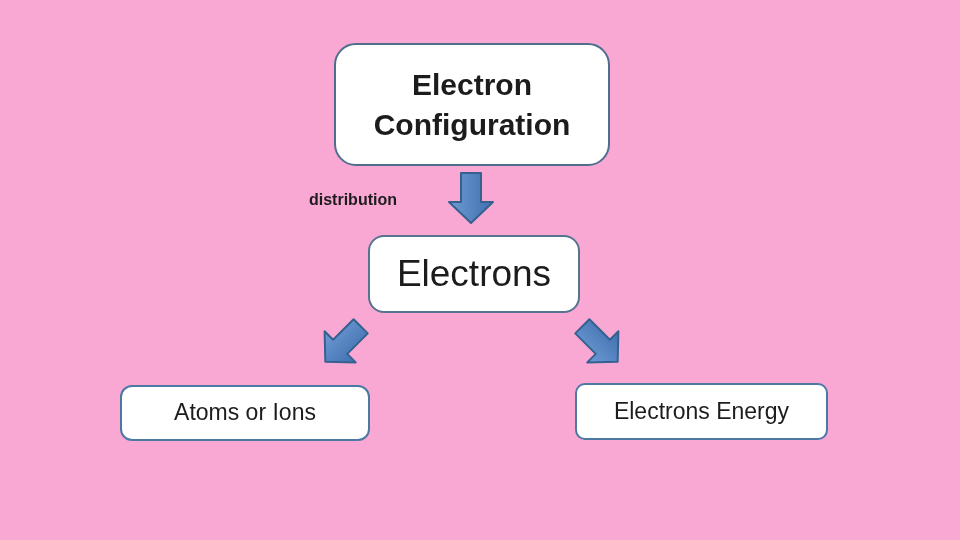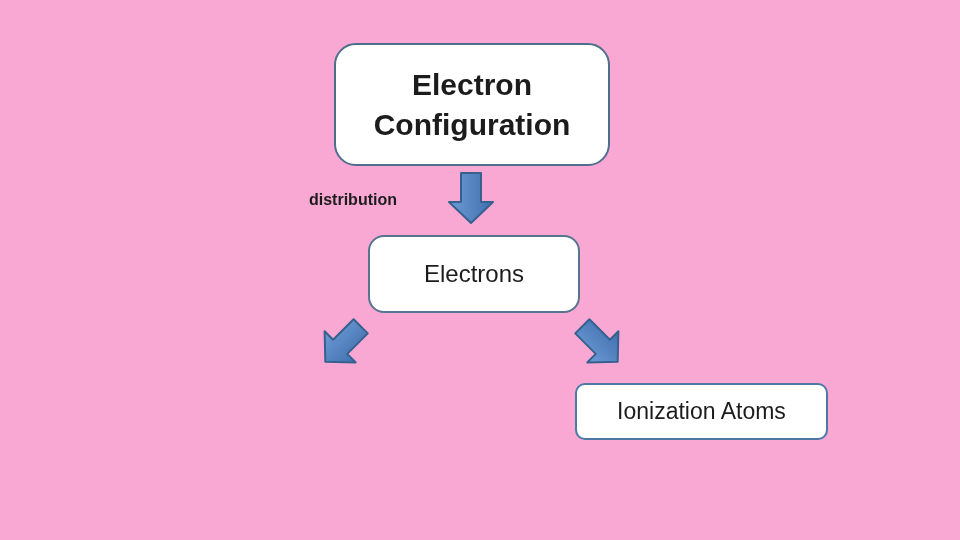--- a/index.html
+++ b/index.html
@@ -26,21 +26,21 @@
   .node-root {
     left: 334px; top: 43px; width: 276px; height: 123px;
     border: 2px solid #4e6e8c; border-radius: 22px;
   }
   .node-root .node-label { font-size: 30px; font-weight: bold; line-height: 40px; }
 
   .node-middle {
     left: 368px; top: 235px; width: 212px; height: 78px;
     border: 2px solid #56748f; border-radius: 16px;
   }
-  .node-middle .node-label { font-size: 24px; line-height: 1.1; }
+  .node-middle .node-label { font-size: 37px; line-height: 1.1; }
 
   .node-bottom-left {
     left: 120px; top: 385px; width: 250px; height: 56px;
     border: 2px solid #4b79a4; border-radius: 12px;
   }
   .node-bottom-right {
     left: 575px; top: 383px; width: 253px; height: 57px;
     border: 2px solid #4b79a4; border-radius: 10px;
   }
   .node-bottom-left .node-label,
@@ -98,18 +98,21 @@
   <svg class="arrow arrow-down-right" width="48" height="54" viewBox="0 0 48 54">
     <defs>
       <linearGradient id="g-right" x1="0" y1="0" x2="1" y2="0">
         <stop offset="0" stop-color="#6d9bd4"></stop>
         <stop offset="1" stop-color="#3f6fae"></stop>
       </linearGradient>
     </defs>
     <polygon points="14,2 34,2 34,31 46,31 24,52 2,31 14,31" fill="url(#g-right)" stroke-width="2" stroke-linejoin="round" stroke="#36618f"></polygon>
   </svg>
 
+  <div class="node node-bottom-left">
+    <span class="node-label">Atoms or Ions</span>
+  </div>
 
   <div class="node node-bottom-right">
-    <span class="node-label">Ionization Atoms</span>
+    <span class="node-label">Electrons Energy</span>
   </div>
 
 </div>
 
 </body></html>

